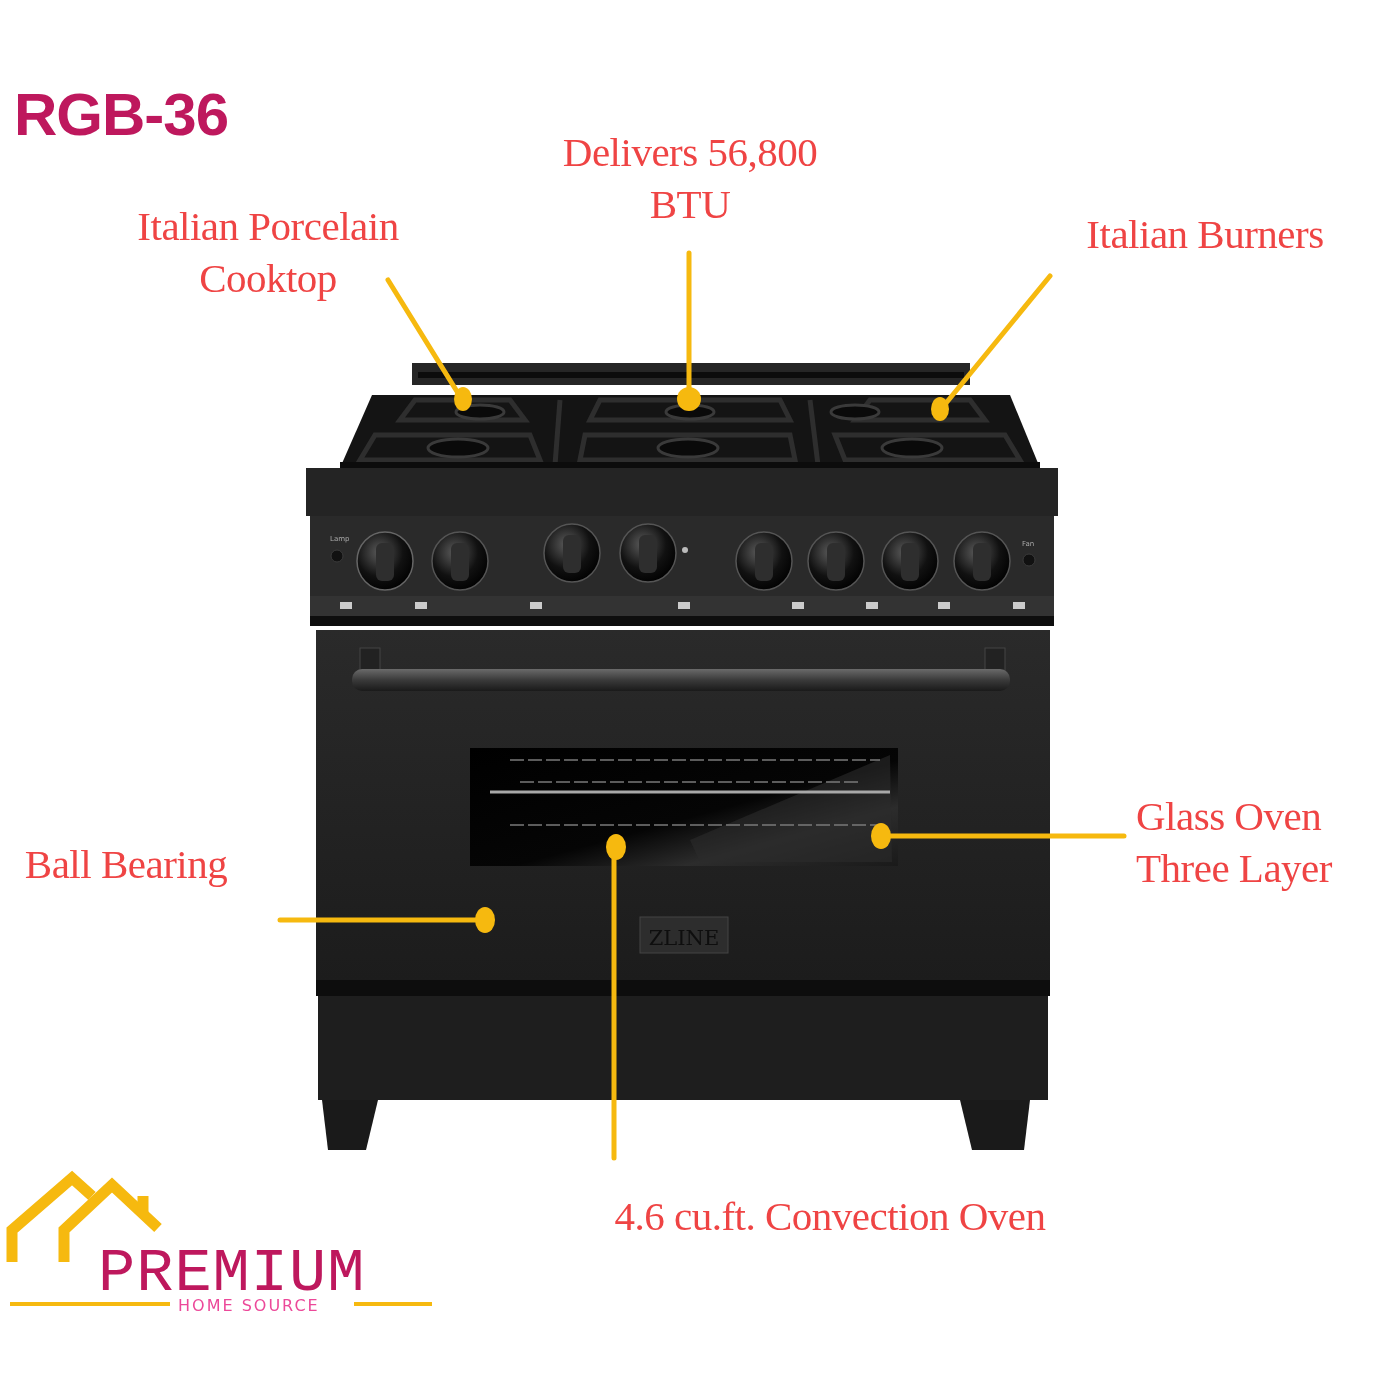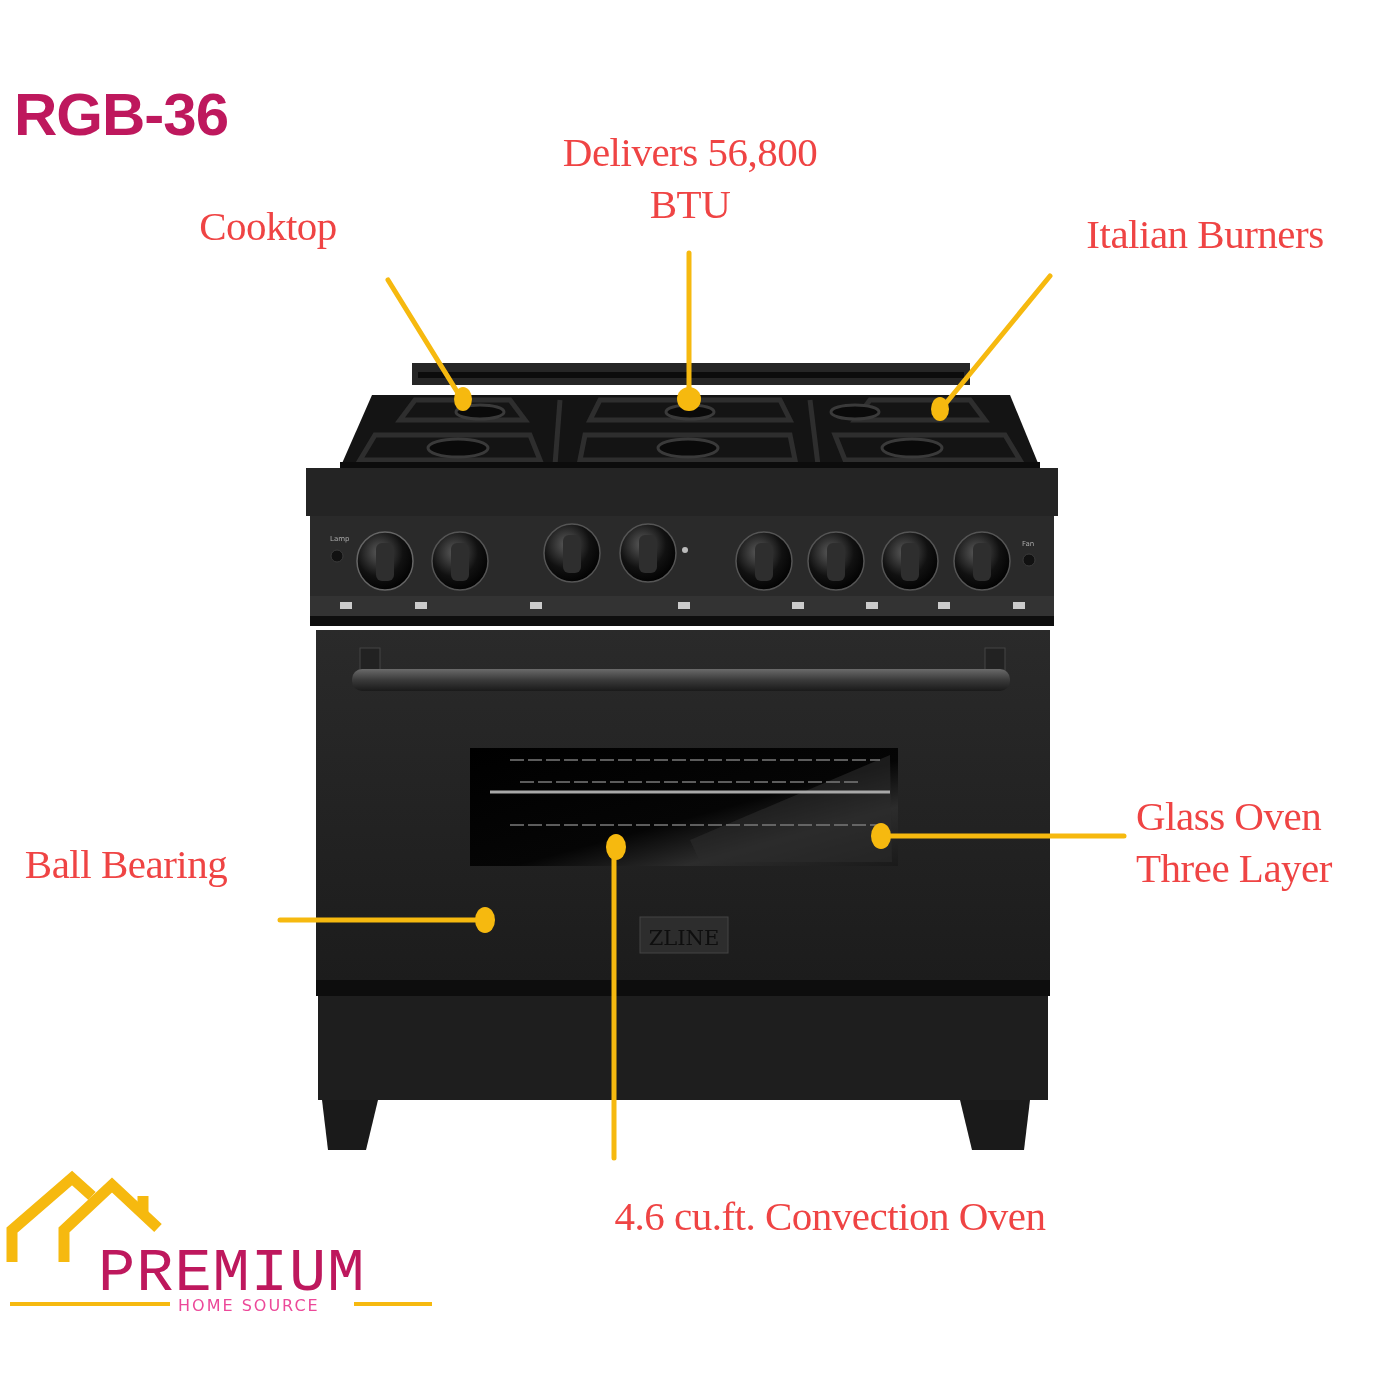--- a/index.html
+++ b/index.html
@@ -11,20 +11,21 @@
   svg { position:absolute; left:0; top:0; }
   .logo-word { font-family:Liberation Mono, monospace; font-size:62px; color:#be185d; letter-spacing:1px; }
   .logo-sub { font-family:"DejaVu Sans", sans-serif; font-size:16px; color:#ec4899; letter-spacing:2px; }
 </style>
 </head>
 <body>
 
 <div class="abs title">RGB-36</div>
 
 <div class="abs label" style="left:88px; top:200px; width:360px;">
+  <div>Italian Porcelain</div>
   <div>Cooktop</div>
 </div>
 <div class="abs label" style="left:510px; top:126px; width:360px;">
   <div>Delivers 56,800</div>
   <div>BTU</div>
 </div>
 <div class="abs label" style="left:1045px; top:208px; width:320px;">
   <div>Italian Burners</div>
 </div>
 <div class="abs label left" style="left:1136px; top:790px; width:264px;">

